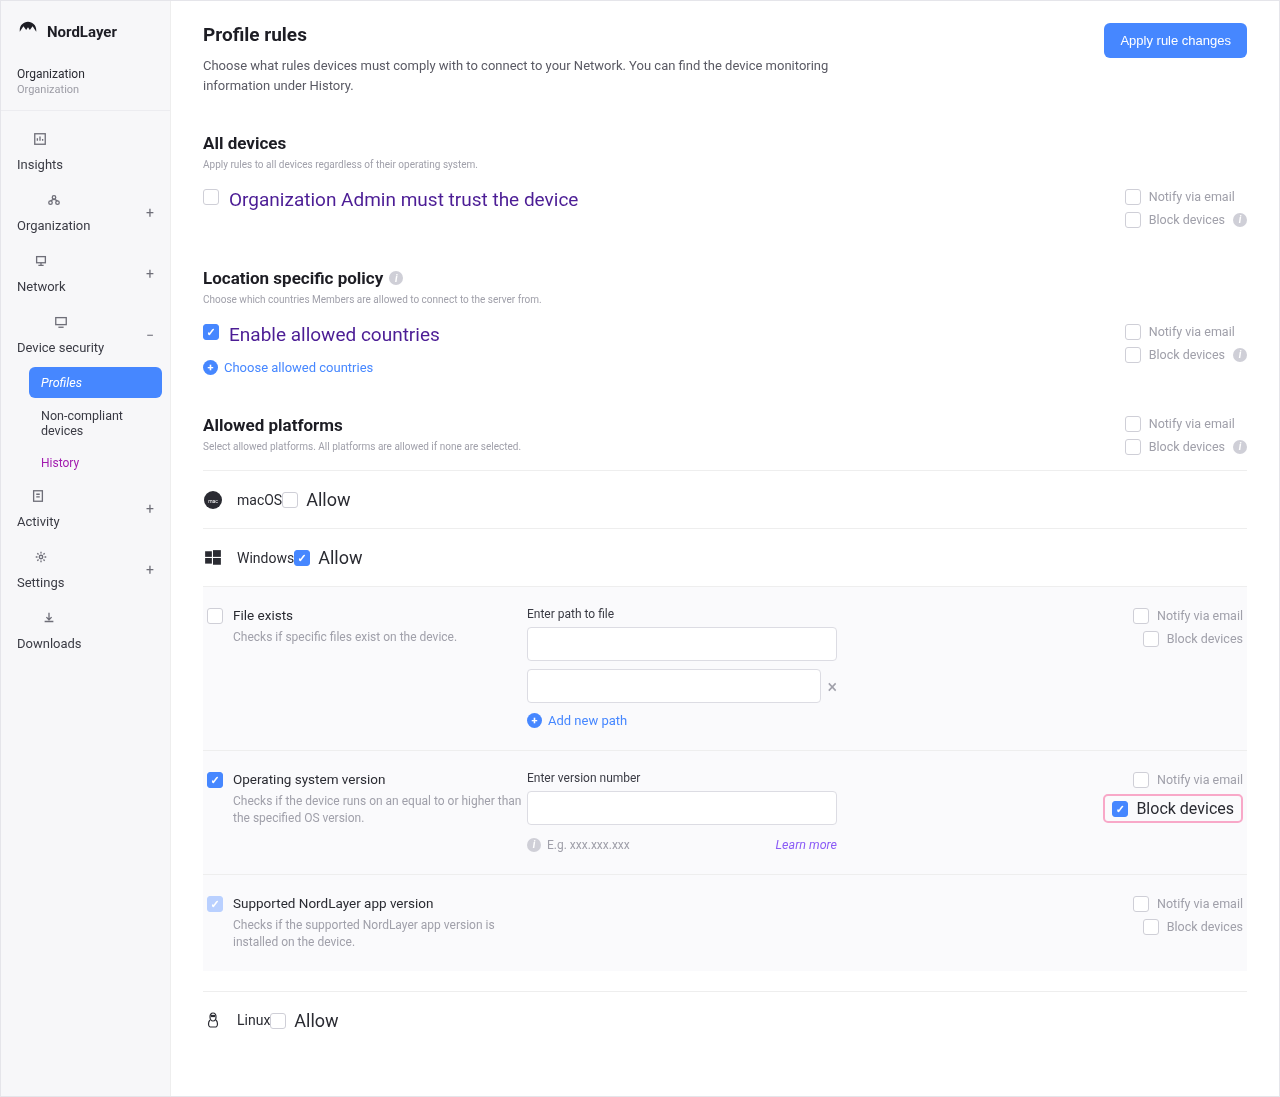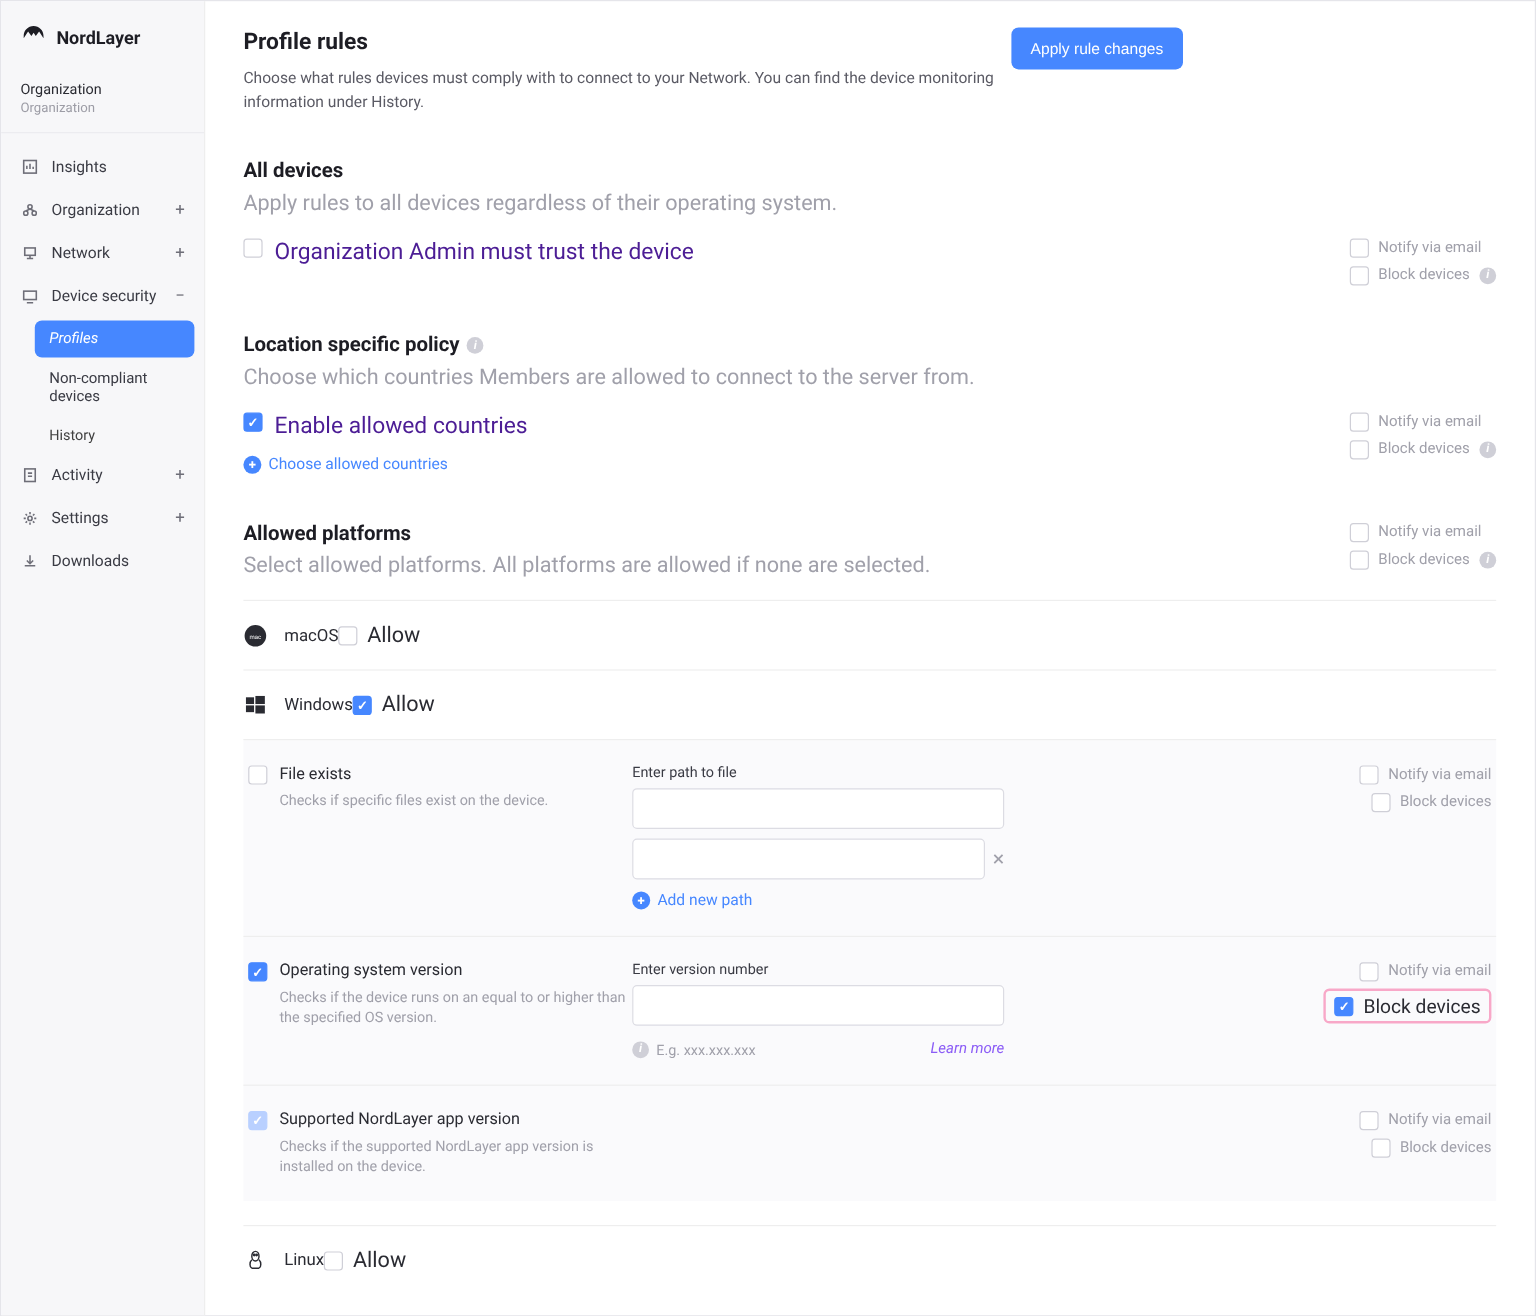--- a/index.html
+++ b/index.html
@@ -6,35 +6,35 @@
 body { font-family: -apple-system, BlinkMacSystemFont, "Segoe UI", Roboto, sans-serif; color: #2a2b32; background: #f5f5f7; }
 .app { display: flex; width: 1280px; height: 1097px; border: 1px solid #e5e5ea; background: #fff; }
 .sidebar { width: 170px; background: #f7f7f9; border-right: 1px solid #eee; display: flex; flex-direction: column; padding: 18px 0 15px 0; }
 .brand { display: flex; align-items: center; gap: 8px; padding: 0 16px 16px 16px; }
 .brand-name { font-weight: 700; font-size: 15px; color: #1d1d24; }
 .org-block { padding: 6px 16px 14px 16px; border-bottom: 1px solid #ececf0; }
 .org-label { font-size: 12px; color: #2a2b32; }
 .org-sub { font-size: 11px; color: #9d9da6; margin-top: 2px; }
 .nav { padding: 10px 0; }
 .nav-item { display: flex; align-items: center; justify-content: space-between; padding: 10px 16px; font-size: 13px; color: #3a3b44; cursor: pointer; }
-.nav-item .left { display: flex; align-items: center; gap: 10px; }
+.nav-item .left { display: flex; align-items: center; gap: 10px; flex-direction: column; }
 .nav-item .icon { width: 16px; height: 16px; color: #6e6e78; display: flex; align-items: center; justify-content: center; }
 .nav-item .plus { font-size: 14px; color: #6e6e78; }
 .subnav { padding-left: 28px; }
 .subnav-item { display: block; font-size: 12.5px; padding: 8px 12px; color: #3a3b44; cursor: pointer; border-radius: 6px; margin: 2px 8px 2px 0; }
 .subnav-item.active { background: #4687ff; color: #fff; font-style: italic; }
-.subnav-minor { font-size: 12px; color: #404040; padding: 8px 12px; cursor: pointer; }
+.subnav-minor { font-size: 12px; color: #a21caf; padding: 8px 12px; cursor: pointer; }
 .main { flex: 1; padding: 22px 32px; overflow-y: auto; }
-.page-header { display: flex; align-items: flex-start; margin-bottom: 38px; }
+.page-header { display: flex; align-items: flex-start; justify-content: space-between; margin-bottom: 38px; }
 .page-title { font-size: 19px; font-weight: 700; color: #1d1d24; margin-bottom: 10px; }
 .page-sub { font-size: 13px; color: #5a5a64; max-width: 640px; line-height: 1.5; }
 .btn-primary { background: #4687ff; color: #fff; border: none; border-radius: 6px; padding: 10px 16px; font-size: 13px; font-weight: 500; cursor: pointer; }
 .section { margin-bottom: 40px; }
 .section-title { font-size: 17px; font-weight: 700; color: #1d1d24; margin-bottom: 6px; display: flex; align-items: center; gap: 6px; }
-.section-sub { font-size: 18px; color: #a0a0aa; margin-bottom: 18px; }
+.section-sub { font-size: 10px; color: #a0a0aa; margin-bottom: 18px; }
 .row { display: flex; align-items: flex-start; justify-content: space-between; }
 .row-left { display: flex; align-items: flex-start; gap: 10px; }
 .chk { width: 16px; height: 16px; border: 1.5px solid #cfcfd7; border-radius: 3px; background: #fff; display: flex; align-items: center; justify-content: center; cursor: pointer; flex-shrink: 0; margin-top: 1px; }
 .chk.checked { background: #4687ff; border-color: #4687ff; }
 .chk.checked::after { content: '✓'; color: #fff; font-size: 11px; font-weight: bold; }
 .chk.disabled { background: #e8e8ee; border-color: #e8e8ee; }
 .chk.disabled.checked { background: #b9d0ff; border-color: #b9d0ff; }
 .chk.disabled.checked::after { content: '✓'; color: #fff; font-size: 11px; font-weight: bold; }
 .chk-label { font-size: 19px; color: #4c1d95; }
 .actions { display: flex; flex-direction: column; gap: 6px; }

